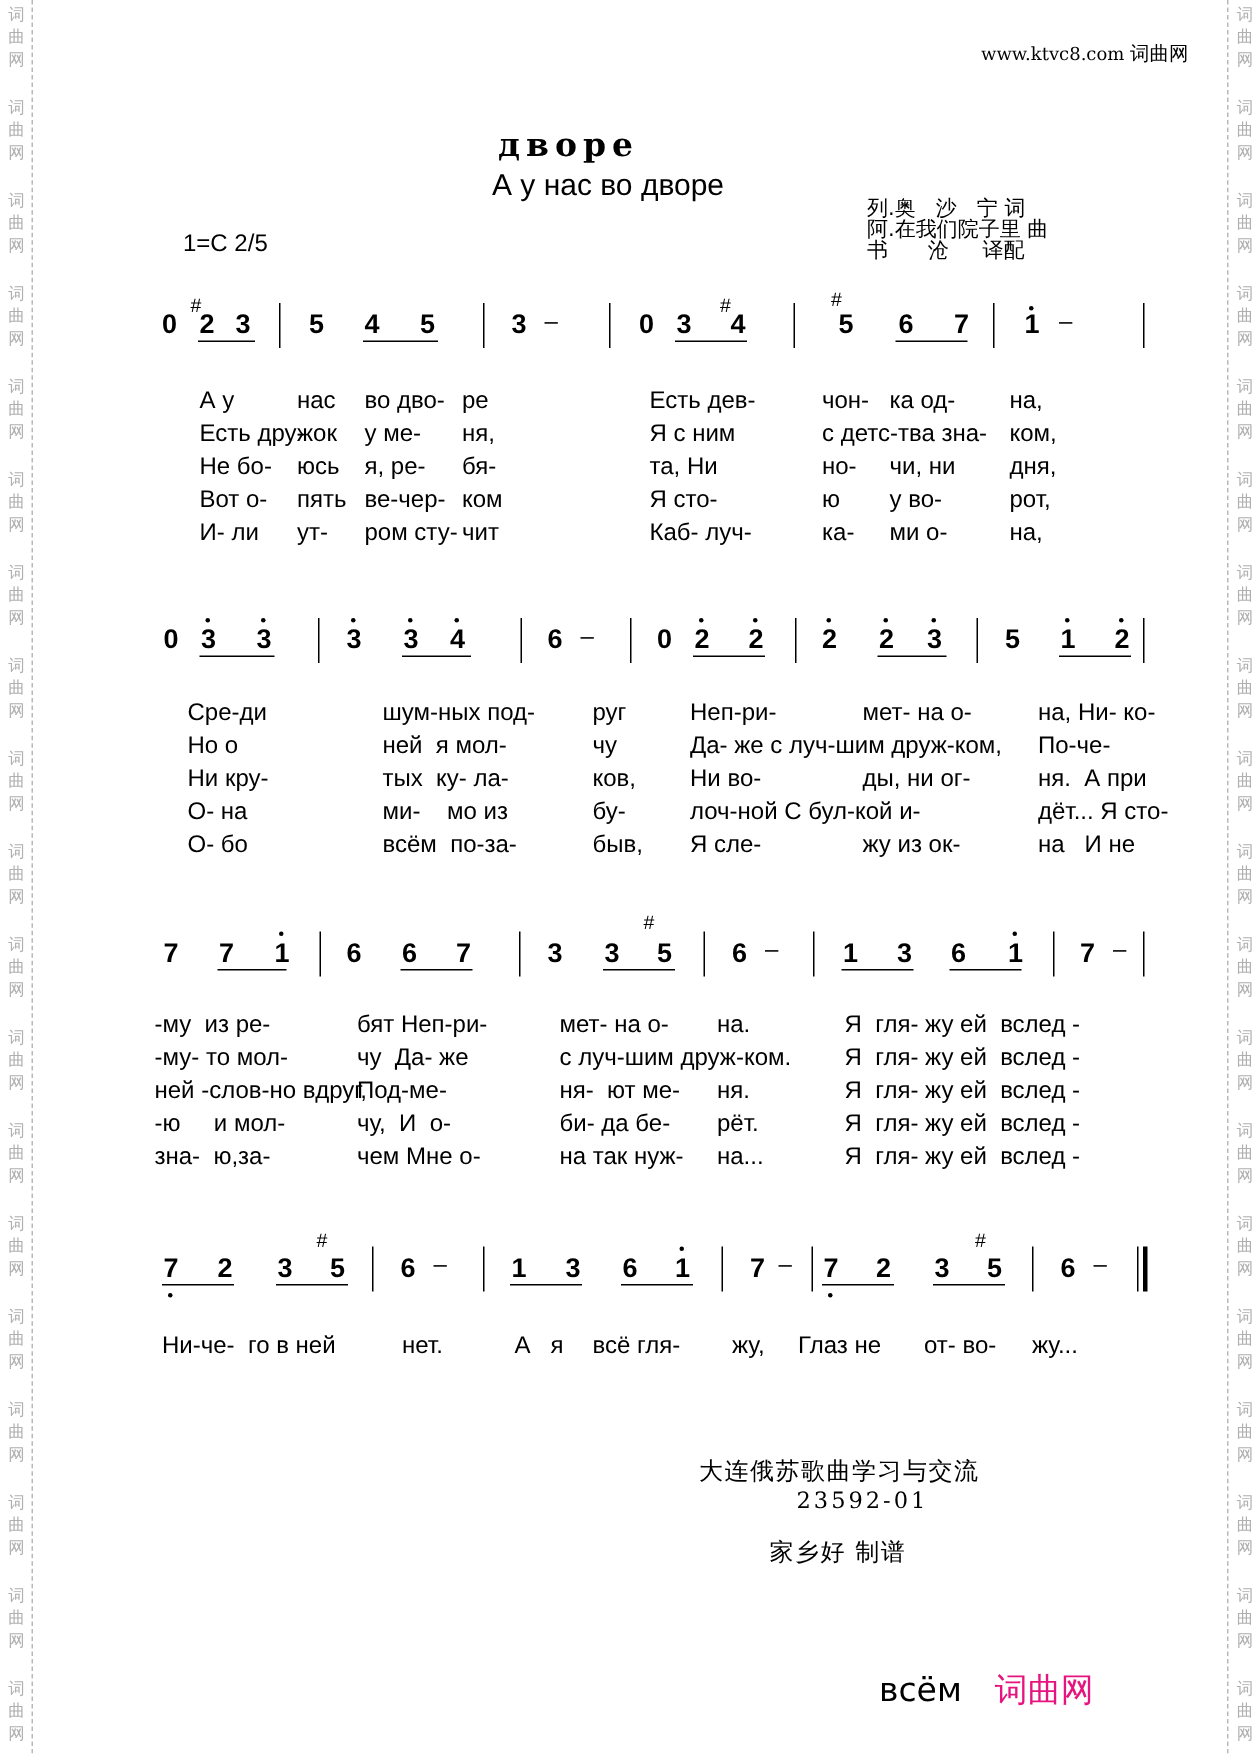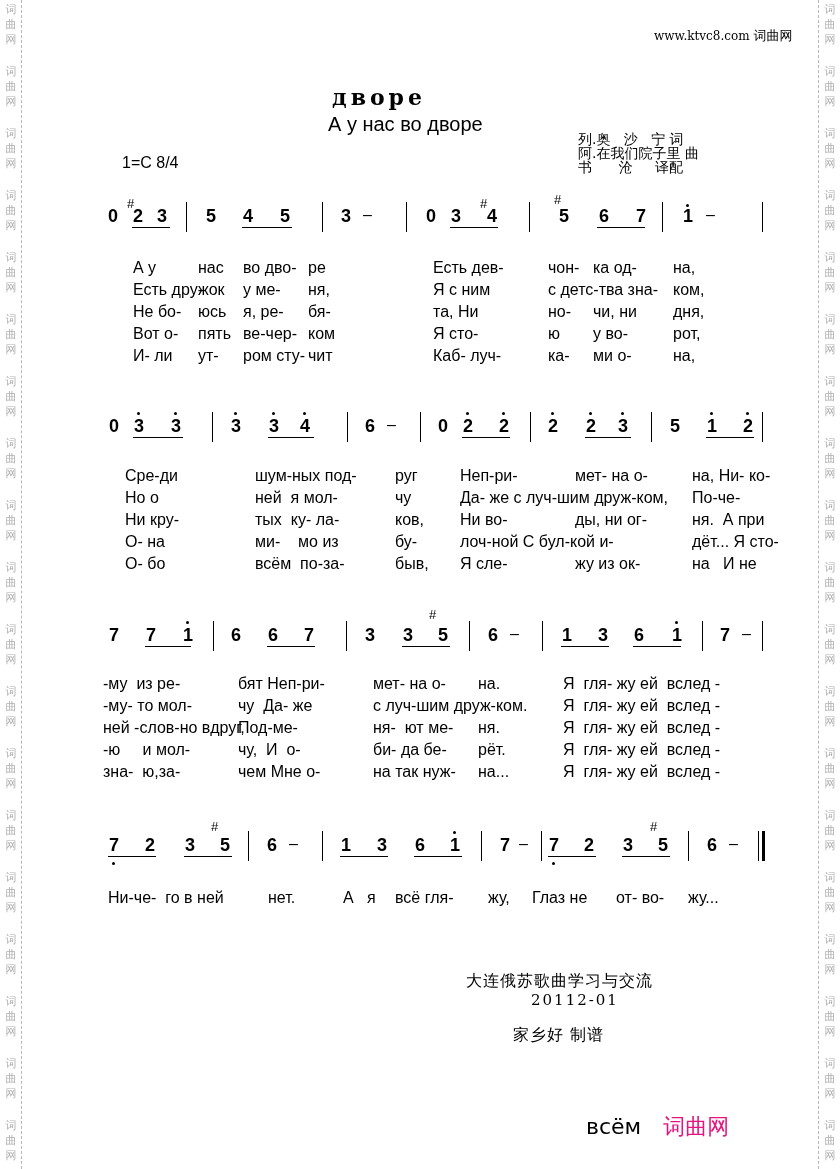--- a/index.html
+++ b/index.html
@@ -235,21 +235,21 @@
 
 <div class="abs title-cn" style="left:332px; top:84px;">дворе</div>
 <div class="abs title-ru" style="left:328px; top:113px;">А у нас во дворе</div>
 
 <div class="abs credits" style="left:578px; top:132px;">
   <div><span>列.奥   沙   宁</span> <span>词</span></div>
   <div><span>阿.在我们院子里</span> <span>曲</span></div>
   <div><span>书      沧     译</span><span>配</span></div>
 </div>
 
-<div class="abs key" style="left:122px; top:154px;">1=C  8/4</div>
+<div class="abs key" style="left:122px; top:154px;">1=C  2/5</div>
 
 <div class="staff" style="top:200px;">
   <span class="note" style="left:106px; top:6px;">0</span>
   <span class="sharp" style="left:127px; top:-4px;">#</span>
   <span class="note" style="left:131px; top:6px;">2</span>
   <span class="note" style="left:155px; top:6px;">3</span>
   <div class="ul" style="left:132px; top:27px; width:38px;"></div>
   <div class="bar" style="left:186px; top:2px;"></div>
   <span class="note" style="left:204px; top:6px;">5</span>
   <span class="note" style="left:241px; top:6px;">4</span>
@@ -395,18 +395,18 @@
   <div class="bar" style="left:688px; top:2px;"></div>
   <span class="note" style="left:705px; top:6px;">6</span>
   <span class="dash" style="left:729px; top:6px;">–</span>
   <div class="bar" style="left:758px; top:2px;"></div>
   <div class="dbl" style="left:762px; top:2px;"></div>
 </div>
 
 <div class="lyric-row" style="left:108px; top:887px; line-height:22px;" id="ly4"><div style="position: relative; height: 22px;"><span style="position: absolute; left: 0px; white-space: pre;">Ни-че-  го в ней</span><span style="position: absolute; left: 160px; white-space: pre;">нет.</span><span style="position: absolute; left: 235px; white-space: pre;">А   я</span><span style="position: absolute; left: 287px; white-space: pre;">всё гля-</span><span style="position: absolute; left: 380px; white-space: pre;">жу,</span><span style="position: absolute; left: 424px; white-space: pre;">Глаз не</span><span style="position: absolute; left: 508px; white-space: pre;">от- во-</span><span style="position: absolute; left: 580px; white-space: pre;">жу...</span></div></div>
 
 <div class="abs foot-cn" style="left:466px; top:971px;">大连俄苏歌曲学习与交流</div>
-<div class="abs foot-date" style="left:531px; top:991px;">20112-01</div>
+<div class="abs foot-date" style="left:531px; top:991px;">23592-01</div>
 <div class="abs foot-cn" style="left:513px; top:1025px;">家乡好  制谱</div>
 
 <div class="abs src" style="left:586px; top:1112px;">
   <span>всём</span><span style="display:inline-block;width:22px;"></span><span id="srcsite" style="color: rgb(229, 20, 127);">词曲网</span>
 </div>
 
 </body></html>

